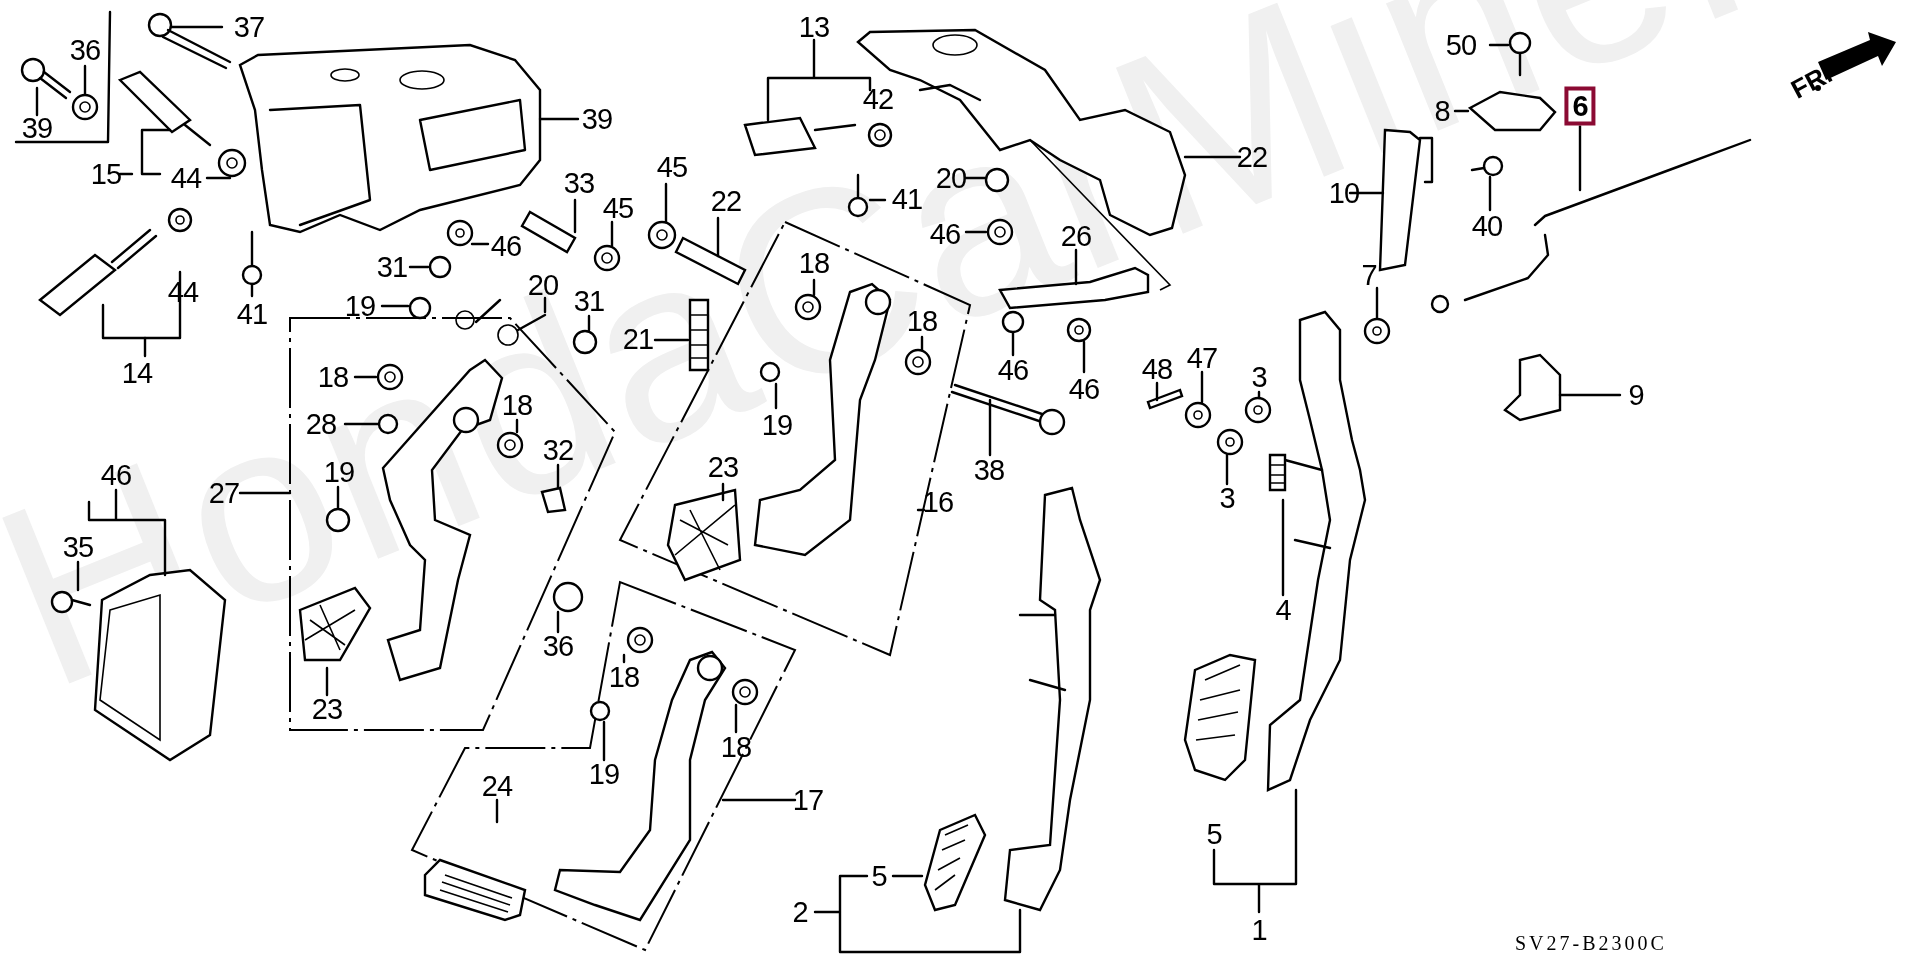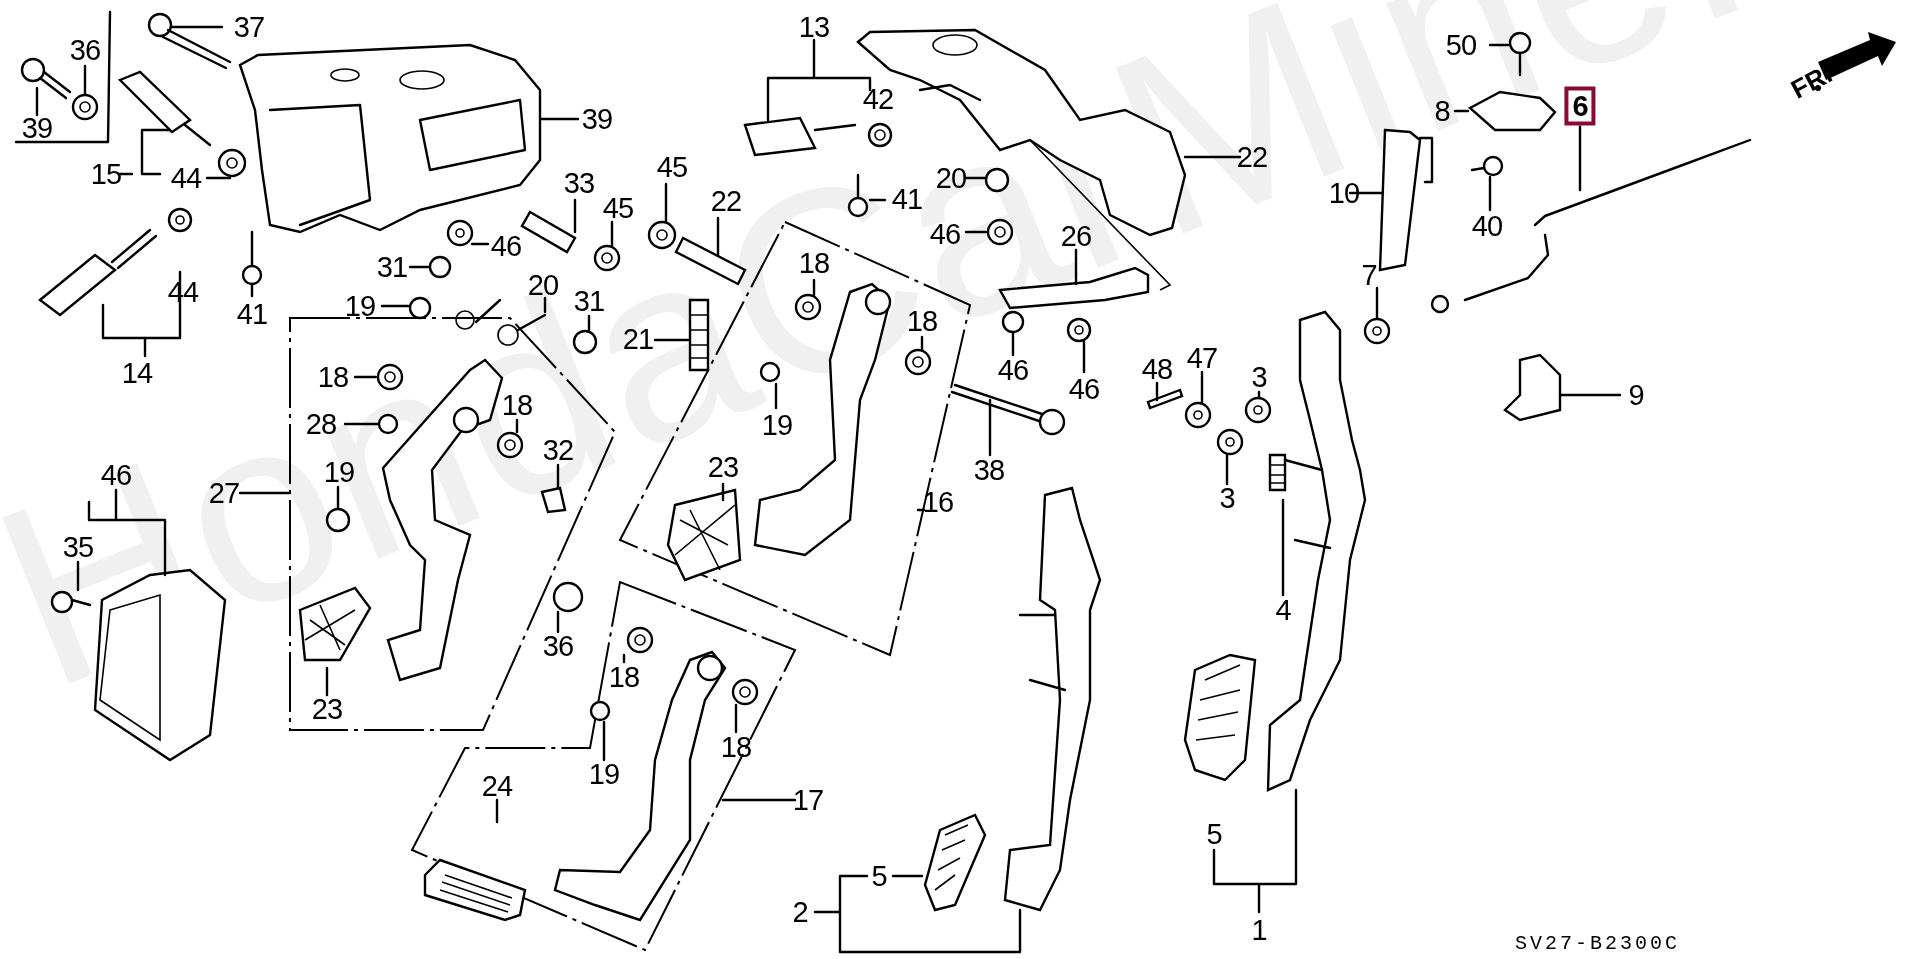--- a/index.html
+++ b/index.html
@@ -1,21 +1,21 @@
 <!DOCTYPE html>
 <html><head>
 <meta charset="utf-8">
 <style>
   html, body { margin:0; padding:0; background:#ffffff; }
   body { width:1920px; height:959px; overflow:hidden; position:relative; font-family:"Liberation Sans", sans-serif; }
   #canvas { position:absolute; left:0; top:0; width:1920px; height:959px; }
   .wm { position:absolute; left:-40px; top:470px; font-family:"Liberation Sans", sans-serif; font-size:260px; color:#f0f0f0; transform:rotate(-22deg); transform-origin:0 0; white-space:nowrap; letter-spacing:2px; pointer-events:none; }
   .lbl { position:absolute; font-family:"Liberation Sans", sans-serif; font-size:29px; font-weight:400; color:#000; line-height:1; transform:translate(-50%,-50%); white-space:nowrap; letter-spacing:-1px; cursor:pointer; }
   .lbl.hl { border:4px solid #8b0a33; padding:1px 4px; background:#fff; font-weight:700; }
-  .code { position:absolute; left:1515px; top:932px; font-family:Liberation Mono, monospace; font-size:20px; letter-spacing:3px; color:#000; }
+  .code { position:absolute; left:1515px; top:932px; font-family:Liberation Serif, serif; font-size:20px; letter-spacing:3px; color:#000; }
   .fr { position:absolute; left:1786px; top:78px; font-family:"Liberation Sans", sans-serif; font-weight:700; font-size:26px; transform:rotate(-28deg); transform-origin:0 0; }
   svg .p { fill:none; stroke:#000; stroke-width:2.4; stroke-linejoin:round; stroke-linecap:round; }
   svg .t { fill:none; stroke:#000; stroke-width:1.6; }
   svg .d { fill:none; stroke:#000; stroke-width:2; stroke-dasharray:60 6 4 6; }
   svg .f { fill:#000; stroke:none; }
   svg .w { fill:#fff; stroke:#000; stroke-width:2.4; }
 </style>
 </head>
 <body>
 

